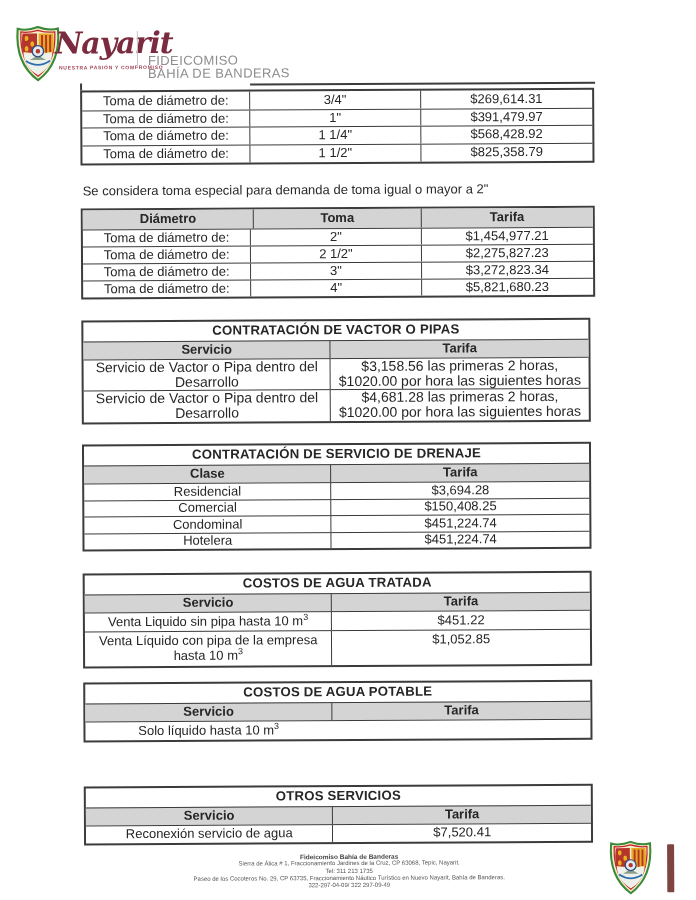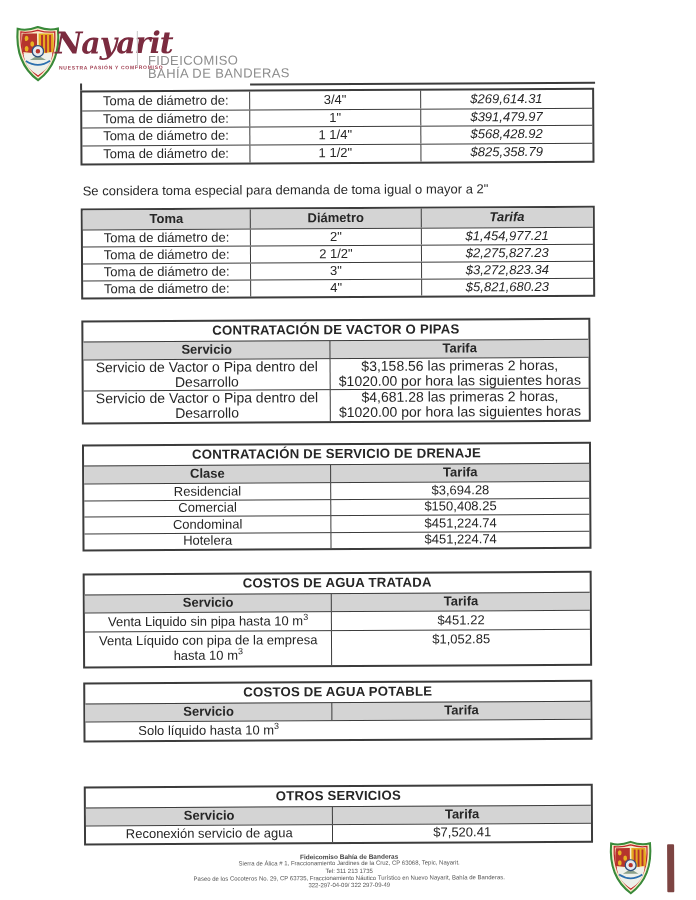--- a/index.html
+++ b/index.html
@@ -34,21 +34,21 @@
   .tbl { position:absolute; left:82px; border:2px solid #3c3c3c; background:#fff; }
   .tr  { display:flex; border-top:1.3px solid #3c3c3c; align-items:stretch; }
   .tr:first-child { border-top:none; }
   .td  { border-left:1.3px solid #3c3c3c; display:flex; flex-direction:column;
          align-items:center; justify-content:center; text-align:center;
          font-size:13px; line-height:14.5px; padding:0 2px; }
   .td:first-child { border-left:none; }
   .title-row .td { font-weight:bold; font-size:13.2px; letter-spacing:0.2px; }
   .hdr-row { background:#d4d4d4; }
   .hdr-row .td { font-weight:bold; }
-  .c3a{width:32.8%;} .c3b{width:33.4%;} .c3c{width:33.8%;font-style:italic;}
+  .c3a{width:32.8%;} .c3b{width:33.4%;} .c3c{width:33.8%;}
   .c2a{width:48.8%;} .c2b{width:51.2%;}
   .full{width:100%;}
   sup { font-size:9px; line-height:0; }
 
   .tbl-toma1 { top:89px;  width:514px; }
   .tbl-toma1 .tr { height:17.7px; }
   .sliver-h { position:absolute; left:252px; top:83px; width:345px; height:2px; background:#3c3c3c; }
   .sliver-v { position:absolute; left:82px;  top:82px; width:2px;  height:8px; background:#3c3c3c; }
 
   .intro-note { position:absolute; left:84px; top:182px; font-size:13px; color:#2a2a2a; }
@@ -148,22 +148,22 @@
       <div class="td c3a">Toma de diámetro de:</div>
       <div class="td c3b">1 1/2"</div>
       <div class="td c3c">$825,358.79</div>
     </div>
   </div>
 
   <div class="intro-note">Se considera toma especial para demanda de toma igual o mayor a 2"</div>
 
   <div class="tbl tbl-toma2">
     <div class="tr hdr-row">
+      <div class="td c3b">Diámetro</div>
       <div class="td c3a">Toma</div>
-      <div class="td c3b">Diámetro</div>
       <div class="td c3c">Tarifa</div>
     </div>
     <div class="tr data-row">
       <div class="td c3a">Toma de diámetro de:</div>
       <div class="td c3b">2"</div>
       <div class="td c3c">$1,454,977.21</div>
     </div>
     <div class="tr data-row">
       <div class="td c3a">Toma de diámetro de:</div>
       <div class="td c3b">2 1/2"</div>

